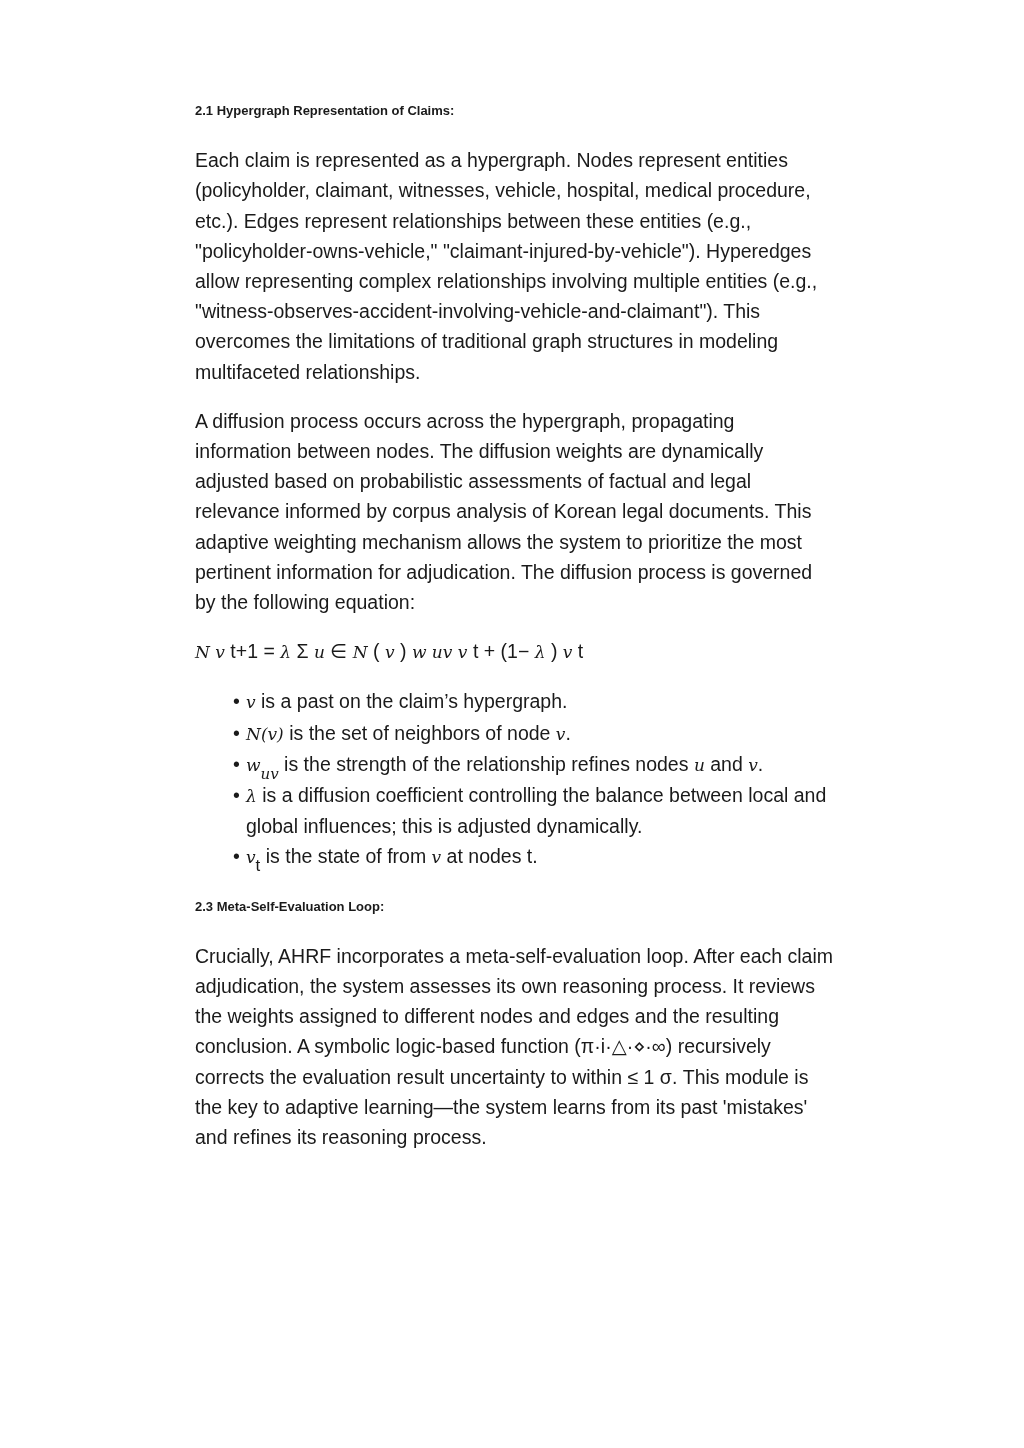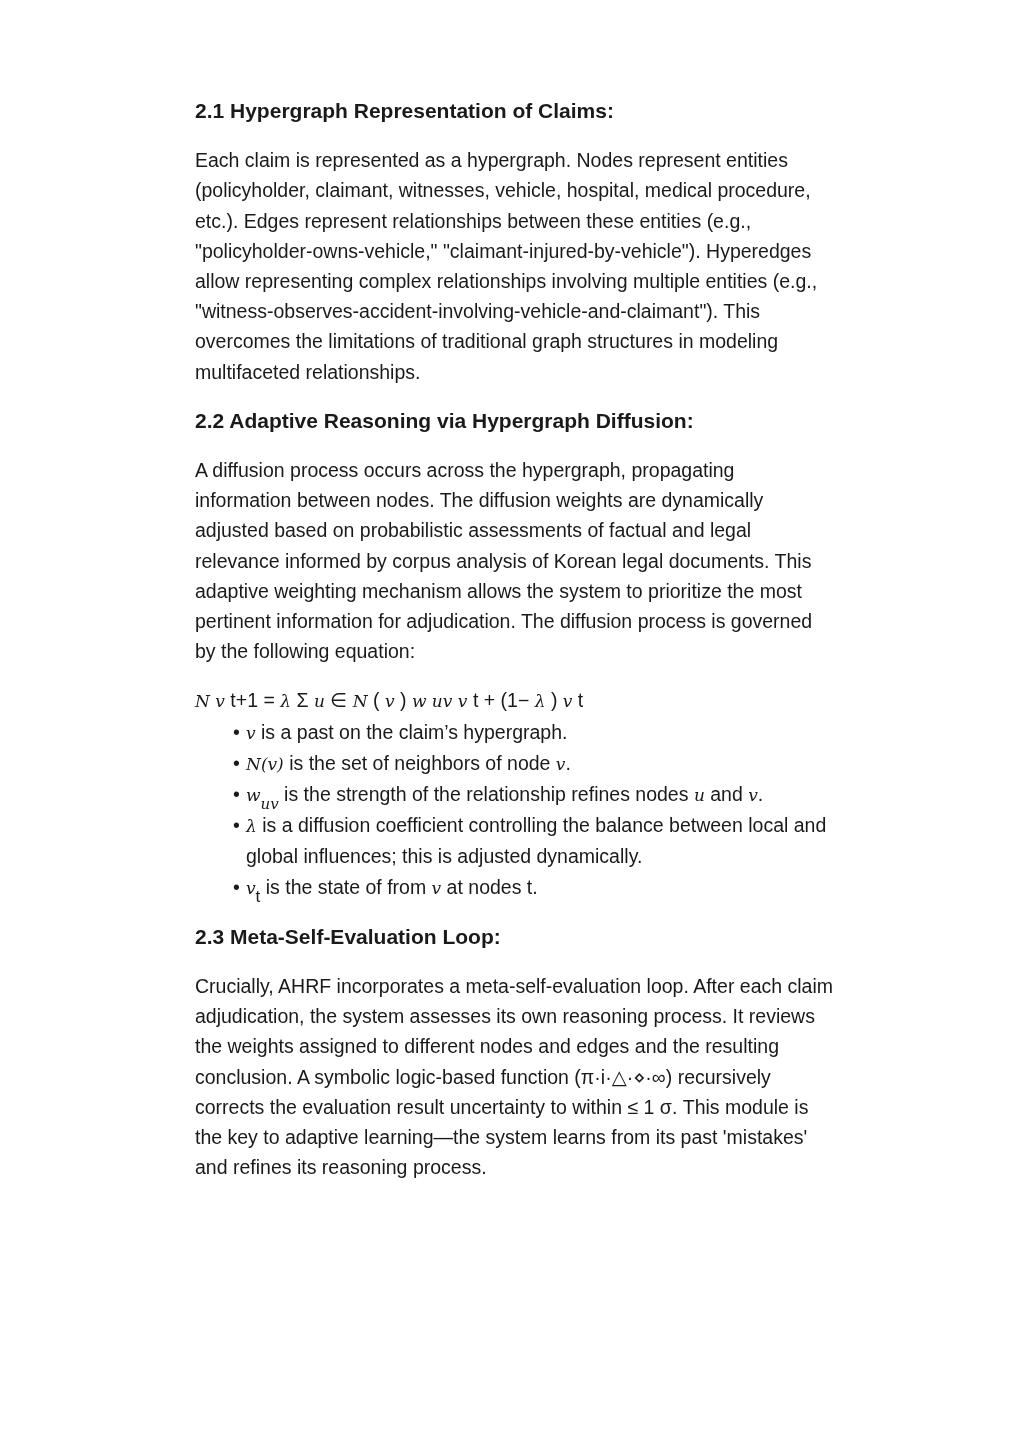--- a/index.html
+++ b/index.html
@@ -1,38 +1,37 @@
 <!DOCTYPE html>
 <html><head>
 <meta charset="utf-8">
 <style>
   html, body { margin: 0; padding: 0; background: #ffffff; }
   body { width: 1024px; height: 1448px; position: relative; overflow: hidden;
          font-family: "Liberation Sans", "DejaVu Sans", sans-serif; color: #1a1a1a; }
   .page { position: absolute; left: 195px; top: 96px; width: 640px; }
   p { margin: 0; font-size: 19.5px; line-height: 30.2px; }
   .para { margin-bottom: 19px; }
-  h3 { margin: 0 0 19px 0; font-size: 21px; line-height: 30.2px; font-weight: bold; }
+  h3 { margin: 0 0 19px 0; font-size: 13px; line-height: 30.2px; font-weight: bold; }
   .math { font-family: "DejaVu Serif", "Liberation Serif", serif; font-style: italic; font-size: 17px; }
-  .eq { }
+  .eq { margin-bottom: 19px; }
   ul { list-style: none; margin: 0 0 19px 0; padding: 0 0 0 38px; }
   li { font-size: 19.5px; line-height: 30.2px; position: relative; padding-left: 13px; }
   li .bullet { position: absolute; left: 0; top: 0; }
   sub.m { font-family: "DejaVu Serif", serif; font-style: italic; font-size: 15px; vertical-align: -8px; line-height: 0; }
   sub.t { font-size: 17px; vertical-align: -8px; line-height: 0; }
 </style>
 </head>
 <body>
 
 <div class="page">
 
   <h3>2.1 Hypergraph Representation of Claims:</h3>
   <p class="para">Each claim is represented as a hypergraph. Nodes represent entities (policyholder, claimant, witnesses, vehicle, hospital, medical procedure, etc.). Edges represent relationships between these entities (e.g., "policyholder-owns-vehicle," "claimant-injured-by-vehicle"). Hyperedges allow representing complex relationships involving multiple entities (e.g., "witness-observes-accident-involving-vehicle-and-claimant"). This overcomes the limitations of traditional graph structures in modeling multifaceted relationships.</p>
 
-  <h3>2.2 Adaptive Reasoning via Hypergraph Diffusion:</h3>
   <p class="para">A diffusion process occurs across the hypergraph, propagating information between nodes. The diffusion weights are dynamically adjusted based on probabilistic assessments of factual and legal relevance informed by corpus analysis of Korean legal documents. This adaptive weighting mechanism allows the system to prioritize the most pertinent information for adjudication. The diffusion process is governed by the following equation:</p>
 
   <p class="eq">
     <span class="math">N</span>
     <span class="math">v</span>
     <span>t+1</span>
     <span>=</span>
     <span class="math">λ</span>
     <span>Σ</span>
     <span class="math">u</span>

